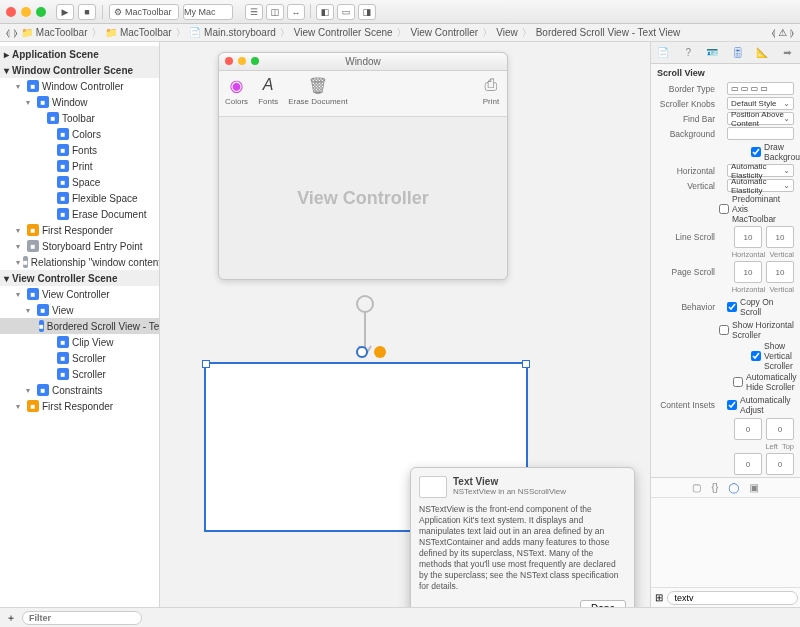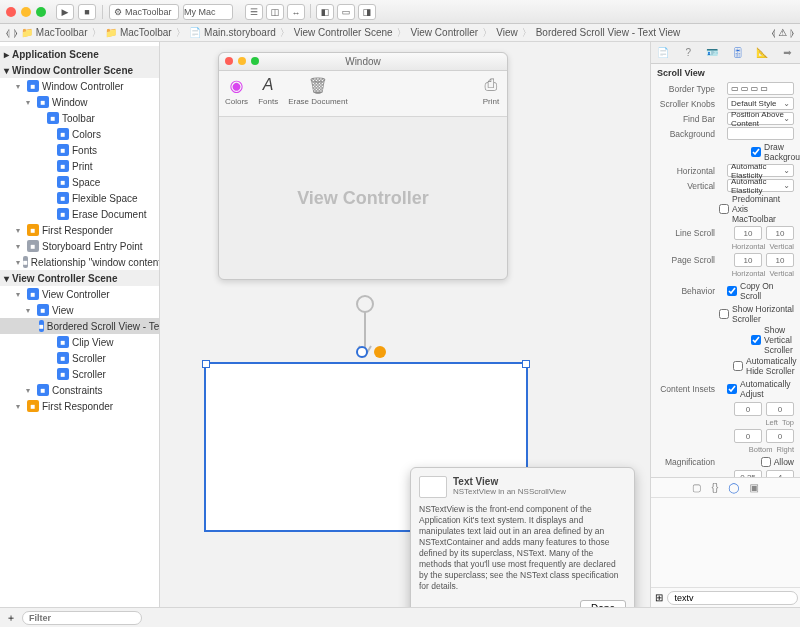--- a/index.html
+++ b/index.html
@@ -75,21 +75,21 @@
 .insp-section{padding:4px 6px;border-bottom:1px solid #e0e0e0;}
 .insp-section h4{font-size:9px;font-weight:600;color:#333;margin-bottom:4px;}
 .field-row{display:flex;align-items:center;justify-content:space-between;margin:2px 0;gap:12px;}
 .field-row label{color:#666;font-size:8.5px;text-align:right;flex:0 0 58px;}
 .field-row .ctrl{flex:1;height:13px;border:1px solid #c4c4c4;border-radius:2px;background:#fff;font-size:8px;color:#333;padding:0 3px;display:flex;align-items:center;position:relative;}
 .field-row .ctrl.sel::after{content:'⌄';position:absolute;right:3px;color:#666;}
 .chk{display:flex;align-items:center;gap:3px;font-size:8.5px;color:#444;margin:1px 0;}
 .chk input{width:10px;height:10px;}
 .dual{display:flex;gap:4px;}
 .dual .half{flex:1;text-align:center;font-size:7.5px;color:#888;}
-.num-box{height:14px;border:1px solid #c4c4c4;border-radius:2px;background:#fff;width:28px;text-align:center;font-size:8px;color:#666;}
+.num-box{height:22px;border:1px solid #c4c4c4;border-radius:2px;background:#fff;width:28px;text-align:center;font-size:8px;color:#666;}
 
 .lib-pane{position:absolute;right:0;bottom:20px;width:150px;height:130px;background:#fafafa;border-left:1px solid #d6d6d6;border-top:1px solid #d6d6d6;display:flex;flex-direction:column;}
 .lib-tabs{height:20px;display:flex;justify-content:center;gap:10px;align-items:center;border-bottom:1px solid #e0e0e0;color:#888;}
 .lib-tabs span.active{color:#2f6fd8;}
 .lib-item{display:flex;gap:6px;padding:6px;font-size:8px;color:#555;}
 .lib-thumb{width:32px;height:26px;background:#fff;border:1px solid #ccc;flex-shrink:0;}
 .lib-search{height:20px;border-top:1px solid #e0e0e0;display:flex;align-items:center;padding:0 4px;gap:4px;margin-top:auto;}
 .lib-search input{flex:1;height:14px;border:1px solid #ccc;border-radius:7px;padding:0 6px;font-size:9px;}
 
 

